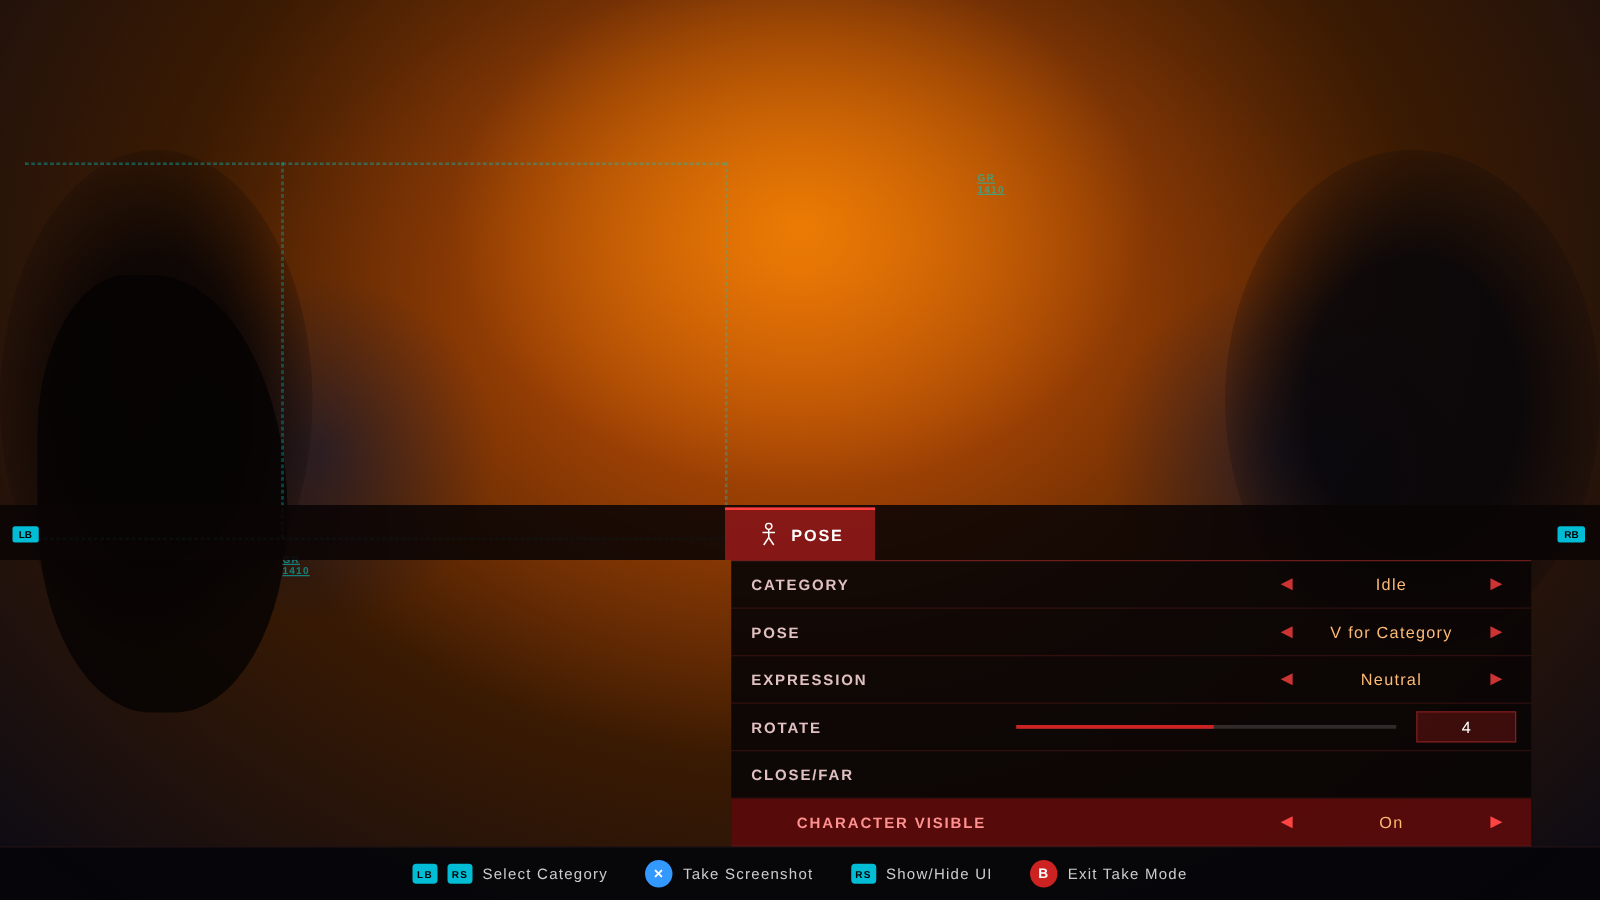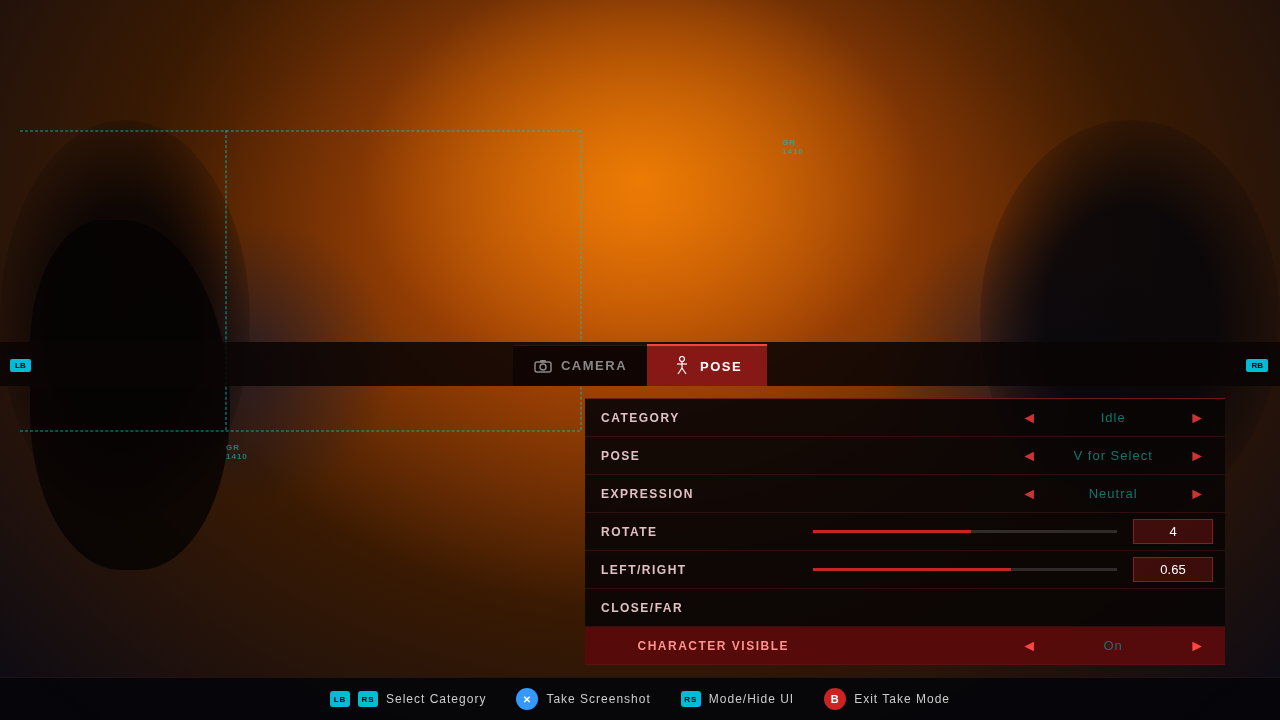--- a/index.html
+++ b/index.html
@@ -47,20 +47,21 @@
     .crosshair-v2 { width: 1px; height: 300px; top: 130px; left: 580px; }
 
     
     .grid-label {
       position: absolute;
       z-index: 3;
       color: rgba(0,200,200,0.7);
       font-size: 9px;
       font-weight: bold;
       letter-spacing: 1px;
+      text-decoration: underline;
     }
 
     
     #ui-container {
       position: absolute;
       bottom: 0;
       left: 0;
       right: 0;
       z-index: 10;
     }
@@ -96,21 +97,21 @@
       display: flex;
       align-items: center;
       justify-content: center;
     }
 
     
     #panel {
       background: rgba(10,5,5,0.92);
       border-top: 1px solid rgba(200,50,50,0.5);
       padding: 0;
-      margin: 12px auto;
+      margin: 0 auto;
       width: 640px;
       margin-left: 585px;
     }
 
     .panel-row {
       display: flex;
       align-items: center;
       border-bottom: 1px solid rgba(100,30,30,0.4);
       min-height: 38px;
       position: relative;
@@ -144,21 +145,21 @@
       border: none;
       padding: 4px 8px;
       display: flex;
       align-items: center;
     }
 
     .arrow-btn.left { color: #cc3333; }
     .arrow-btn.right { color: #cc3333; }
 
     .row-value {
-      color: #0f766e;
+      color: #fdba74;
       font-size: 13px;
       min-width: 120px;
       text-align: center;
       letter-spacing: 1px;
     }
 
     .value-box {
       background: rgba(180,30,30,0.3);
       border: 1px solid rgba(200,50,50,0.5);
       color: #fff;
@@ -271,30 +272,20 @@
 <div class="crosshair-line crosshair-v2"></div>
 
 <div class="grid-label" style="top:138px;left:782px;font-size:8px;color:rgba(0,200,200,0.6);">GR<br>1410</div>
 <div class="grid-label" style="top:443px;left:226px;font-size:8px;color:rgba(0,200,200,0.6);">GR<br>1410</div>
 
 <div id="ui-container">
 
   <div class="tab-container">
     <span class="side-badge left">LB</span>
 
-    <button class="tab-btn">
-      <span class="tab-icon">
-        <svg width="18" height="14" viewBox="0 0 18 14">
-            <rect x="1" y="3" width="16" height="10" rx="2" fill="none" stroke="#888" stroke-width="1.5"></rect>
-            <circle cx="9" cy="8" r="3" fill="none" stroke="#888" stroke-width="1.5"></circle>
-            <rect x="6" y="1" width="6" height="2.5" rx="1" fill="#888"></rect>
-          </svg>
-      </span>
-      <span>CAMERA</span>
-    </button>
 
 
     <button class="tab-btn active">
       <span class="tab-icon">
         <svg width="18" height="20" viewBox="0 0 18 20">
             <circle cx="9" cy="3" r="2.5" fill="none" stroke="#fff" stroke-width="1.2"></circle>
             <line x1="9" y1="5.5" x2="9" y2="12" stroke="#fff" stroke-width="1.2"></line>
             <line x1="4" y1="8" x2="14" y2="8" stroke="#fff" stroke-width="1.2"></line>
             <line x1="9" y1="12" x2="5" y2="18" stroke="#fff" stroke-width="1.2"></line>
             <line x1="9" y1="12" x2="13" y2="18" stroke="#fff" stroke-width="1.2"></line>
@@ -317,21 +308,21 @@
         <button class="arrow-btn left">◄</button>
         <span class="row-value">Idle</span>
         <button class="arrow-btn right">►</button>
       </div>
     </div>
 
     <div class="panel-row">
       <span class="row-label">POSE</span>
       <div class="row-controls">
         <button class="arrow-btn left">◄</button>
-        <span class="row-value">V for Select</span>
+        <span class="row-value">V for Category</span>
         <button class="arrow-btn right">►</button>
       </div>
     </div>
 
     <div class="panel-row">
       <span class="row-label">EXPRESSION</span>
       <div class="row-controls">
         <button class="arrow-btn left">◄</button>
         <span class="row-value">Neutral</span>
         <button class="arrow-btn right">►</button>
@@ -341,29 +332,20 @@
     <div class="panel-row">
       <span class="row-label">ROTATE</span>
       <div class="row-controls">
         <div class="slider-bar">
           <div class="slider-fill" style="width:52%;"></div>
         </div>
         <span class="value-box">4</span>
       </div>
     </div>
 
-    <div class="panel-row">
-      <span class="row-label">LEFT/RIGHT</span>
-      <div class="row-controls">
-        <div class="slider-bar">
-          <div class="slider-fill" style="width:65%;"></div>
-        </div>
-        <span class="value-box">0.65</span>
-      </div>
-    </div>
 
     <div class="panel-row">
       <span class="row-label">CLOSE/FAR</span>
     </div>
 
     <div class="panel-row char-visible">
       <span class="row-label" style="color:#ff9090;text-align:right;">CHARACTER VISIBLE</span>
       <div class="row-controls">
         <button class="arrow-btn left" style="color:#ff4444;">◄</button>
         <span class="row-value">On</span>
@@ -381,21 +363,21 @@
       <span>Select Category</span>
     </div>
 
     <div class="bottom-action">
       <span class="btn-badge badge-x" style="background:#3399ff;color:#fff;font-size:10px;font-weight:bold;width:22px;height:22px;border-radius:50%;display:flex;align-items:center;justify-content:center;">✕</span>
       <span>Take Screenshot</span>
     </div>
 
     <div class="bottom-action">
       <span class="btn-badge badge-rs2" style="background:#00bcd4;color:#000;font-size:8px;font-weight:bold;padding:2px 4px;border-radius:3px;height:16px;display:flex;align-items:center;">RS</span>
-      <span>Mode/Hide UI</span>
+      <span>Show/Hide UI</span>
     </div>
 
     <div class="bottom-action">
       <span class="btn-badge badge-b" style="background:#cc2222;color:#fff;font-size:11px;font-weight:bold;width:22px;height:22px;border-radius:50%;display:flex;align-items:center;justify-content:center;">B</span>
       <span>Exit Take Mode</span>
     </div>
 
   </div>
 </div>
 

